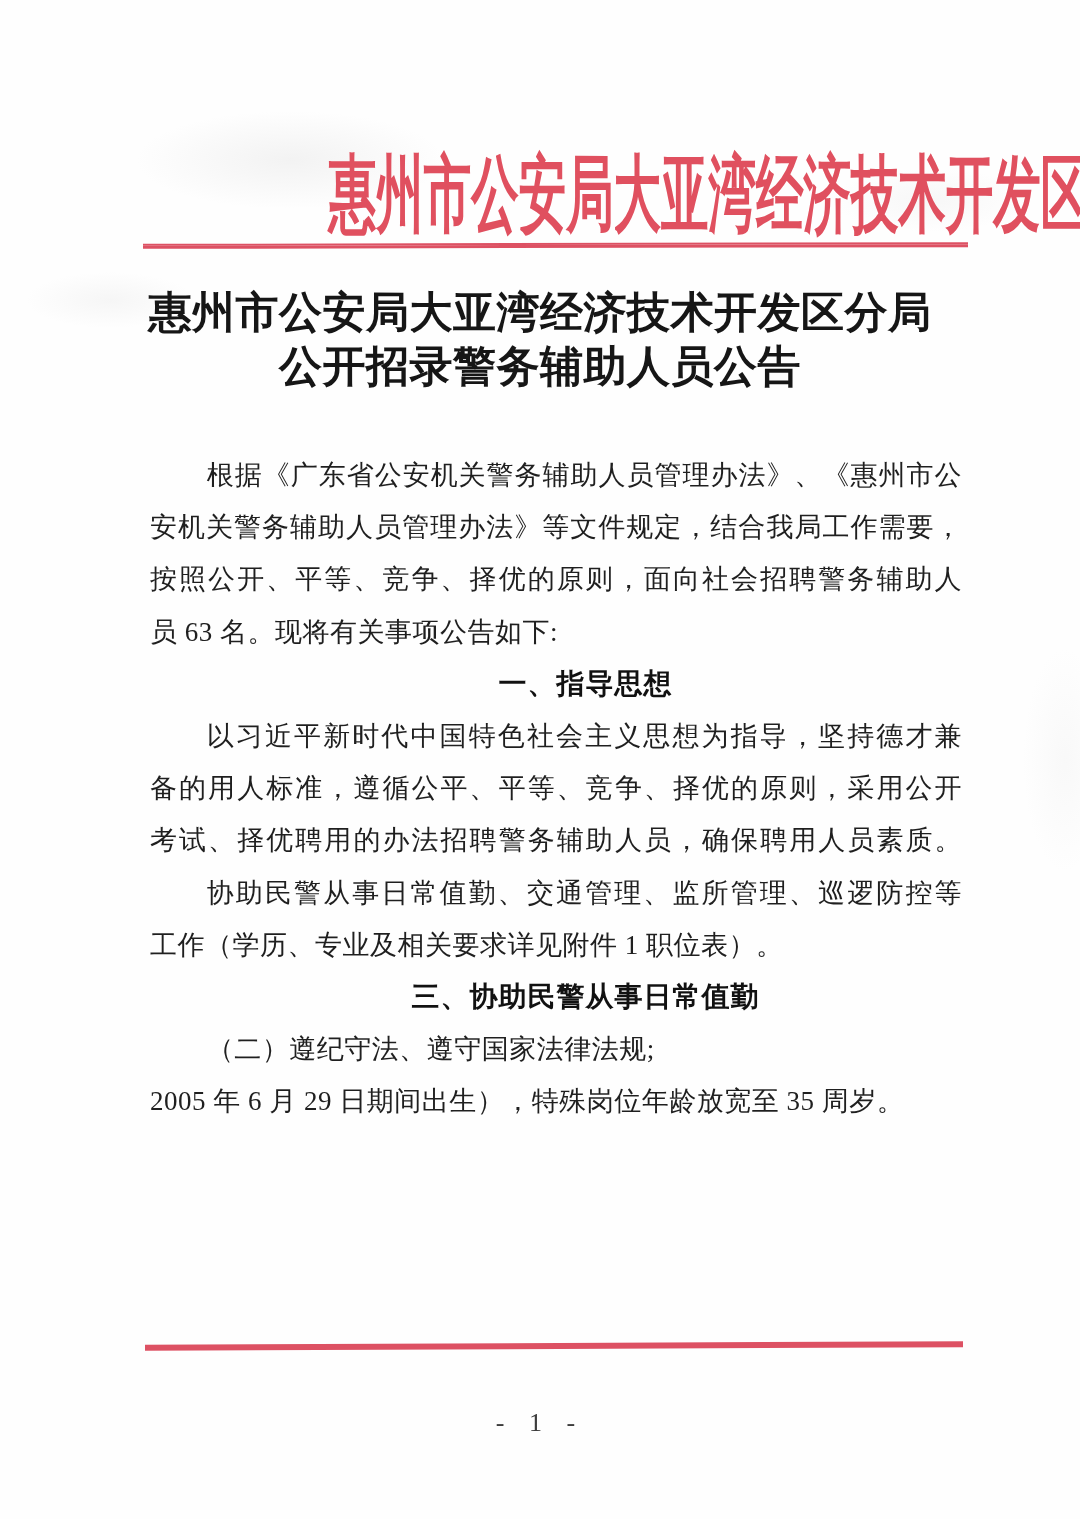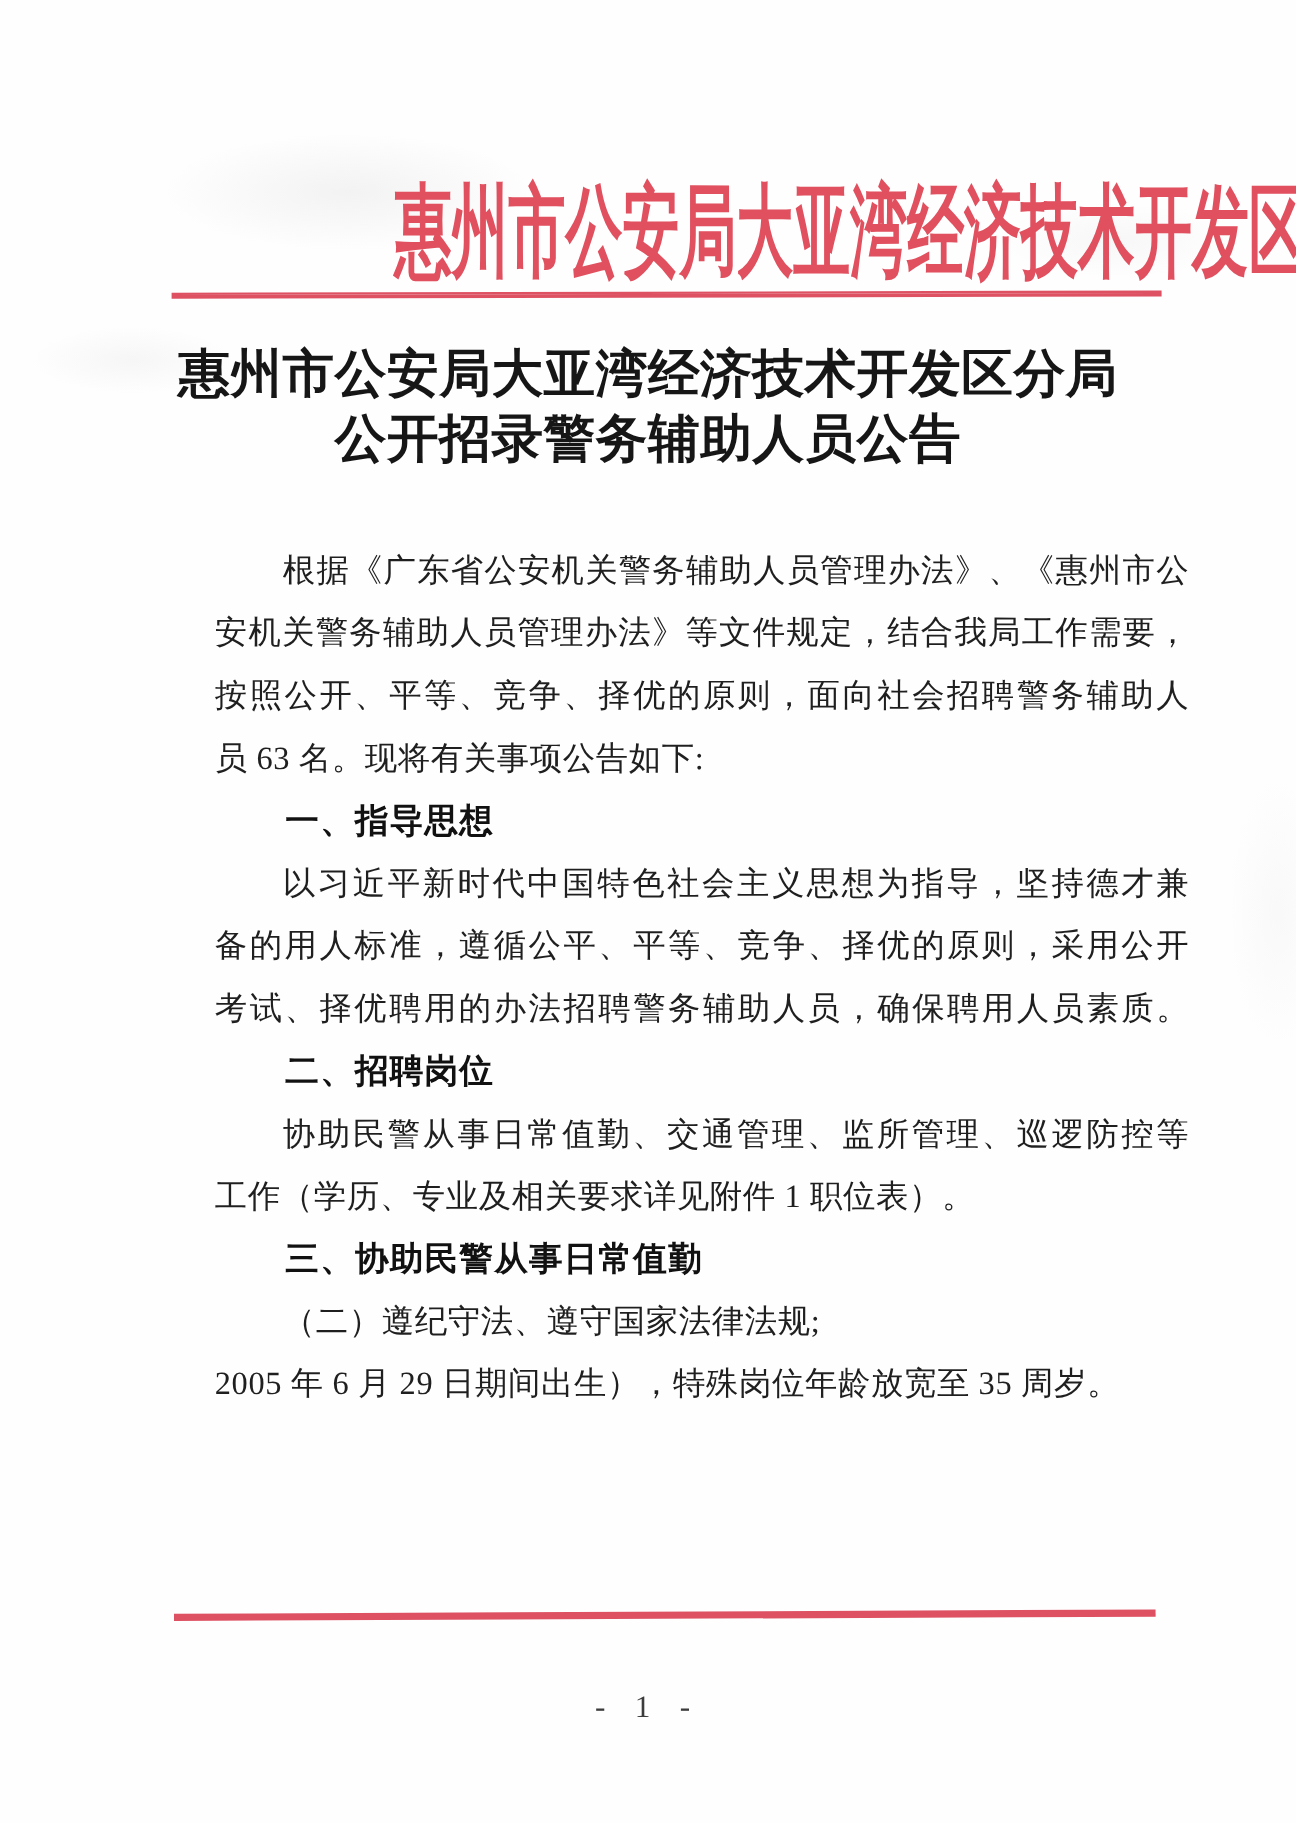--- a/index.html
+++ b/index.html
@@ -53,41 +53,41 @@
     font-size:43px;
     font-weight:bold;
     line-height:54px;
     letter-spacing:0.5px;
   }
   
   .doc-body{
     position:absolute; top:449px; left:150px; width:812px;
     color:var(--ink);
     font-size:27px;
-    margin-left:29px;
   }
   .line{
     height:52.2px;
     line-height:52.2px;
     white-space:nowrap;
     letter-spacing:0.5px;
   }
   .line.fill{
     white-space:normal;
     text-align:justify;
     text-align-last:justify;
     overflow:hidden;
   }
   .line.indent{ text-indent:2.1em; }
   .line.heading{
     font-family:"Liberation Sans","DejaVu Sans",sans-serif;
     font-weight:bold;
     font-size:28px;
     color:#111;
     letter-spacing:1px;
+    text-align:center;
   }
   .footer-rule{
     position:absolute; top:1343px; left:145px; width:818px;
     height:6px;
     background:var(--red-rule);
     transform:rotate(-0.25deg);
   }
   .page-number{
     position:absolute; top:1408px; left:0; right:0;
     text-align:center;
@@ -115,21 +115,20 @@
 
   <div class="doc-body">
       <div class="line indent fill">根据《广东省公安机关警务辅助人员管理办法》、《惠州市公</div>
       <div class="line fill">安机关警务辅助人员管理办法》等文件规定，结合我局工作需要，</div>
       <div class="line fill">按照公开、平等、竞争、择优的原则，面向社会招聘警务辅助人</div>
       <div class="line">员 63 名。现将有关事项公告如下:</div>
       <div class="line heading indent">一、指导思想</div>
       <div class="line indent fill">以习近平新时代中国特色社会主义思想为指导，坚持德才兼</div>
       <div class="line fill">备的用人标准，遵循公平、平等、竞争、择优的原则，采用公开</div>
       <div class="line fill">考试、择优聘用的办法招聘警务辅助人员，确保聘用人员素质。</div>
-      <div class="line heading indent">二、招聘岗位</div>
       <div class="line indent fill">协助民警从事日常值勤、交通管理、监所管理、巡逻防控等</div>
       <div class="line">工作（学历、专业及相关要求详见附件 1 职位表）。</div>
       <div class="line heading indent">三、协助民警从事日常值勤</div>
       <div class="line indent">（二）遵纪守法、遵守国家法律法规;</div>
       <div class="line">2005 年 6 月 29 日期间出生），特殊岗位年龄放宽至 35 周岁。</div>
     </div>
 
   <div class="footer-rule"></div>
 
   <div class="page-number">- 1 -</div>

